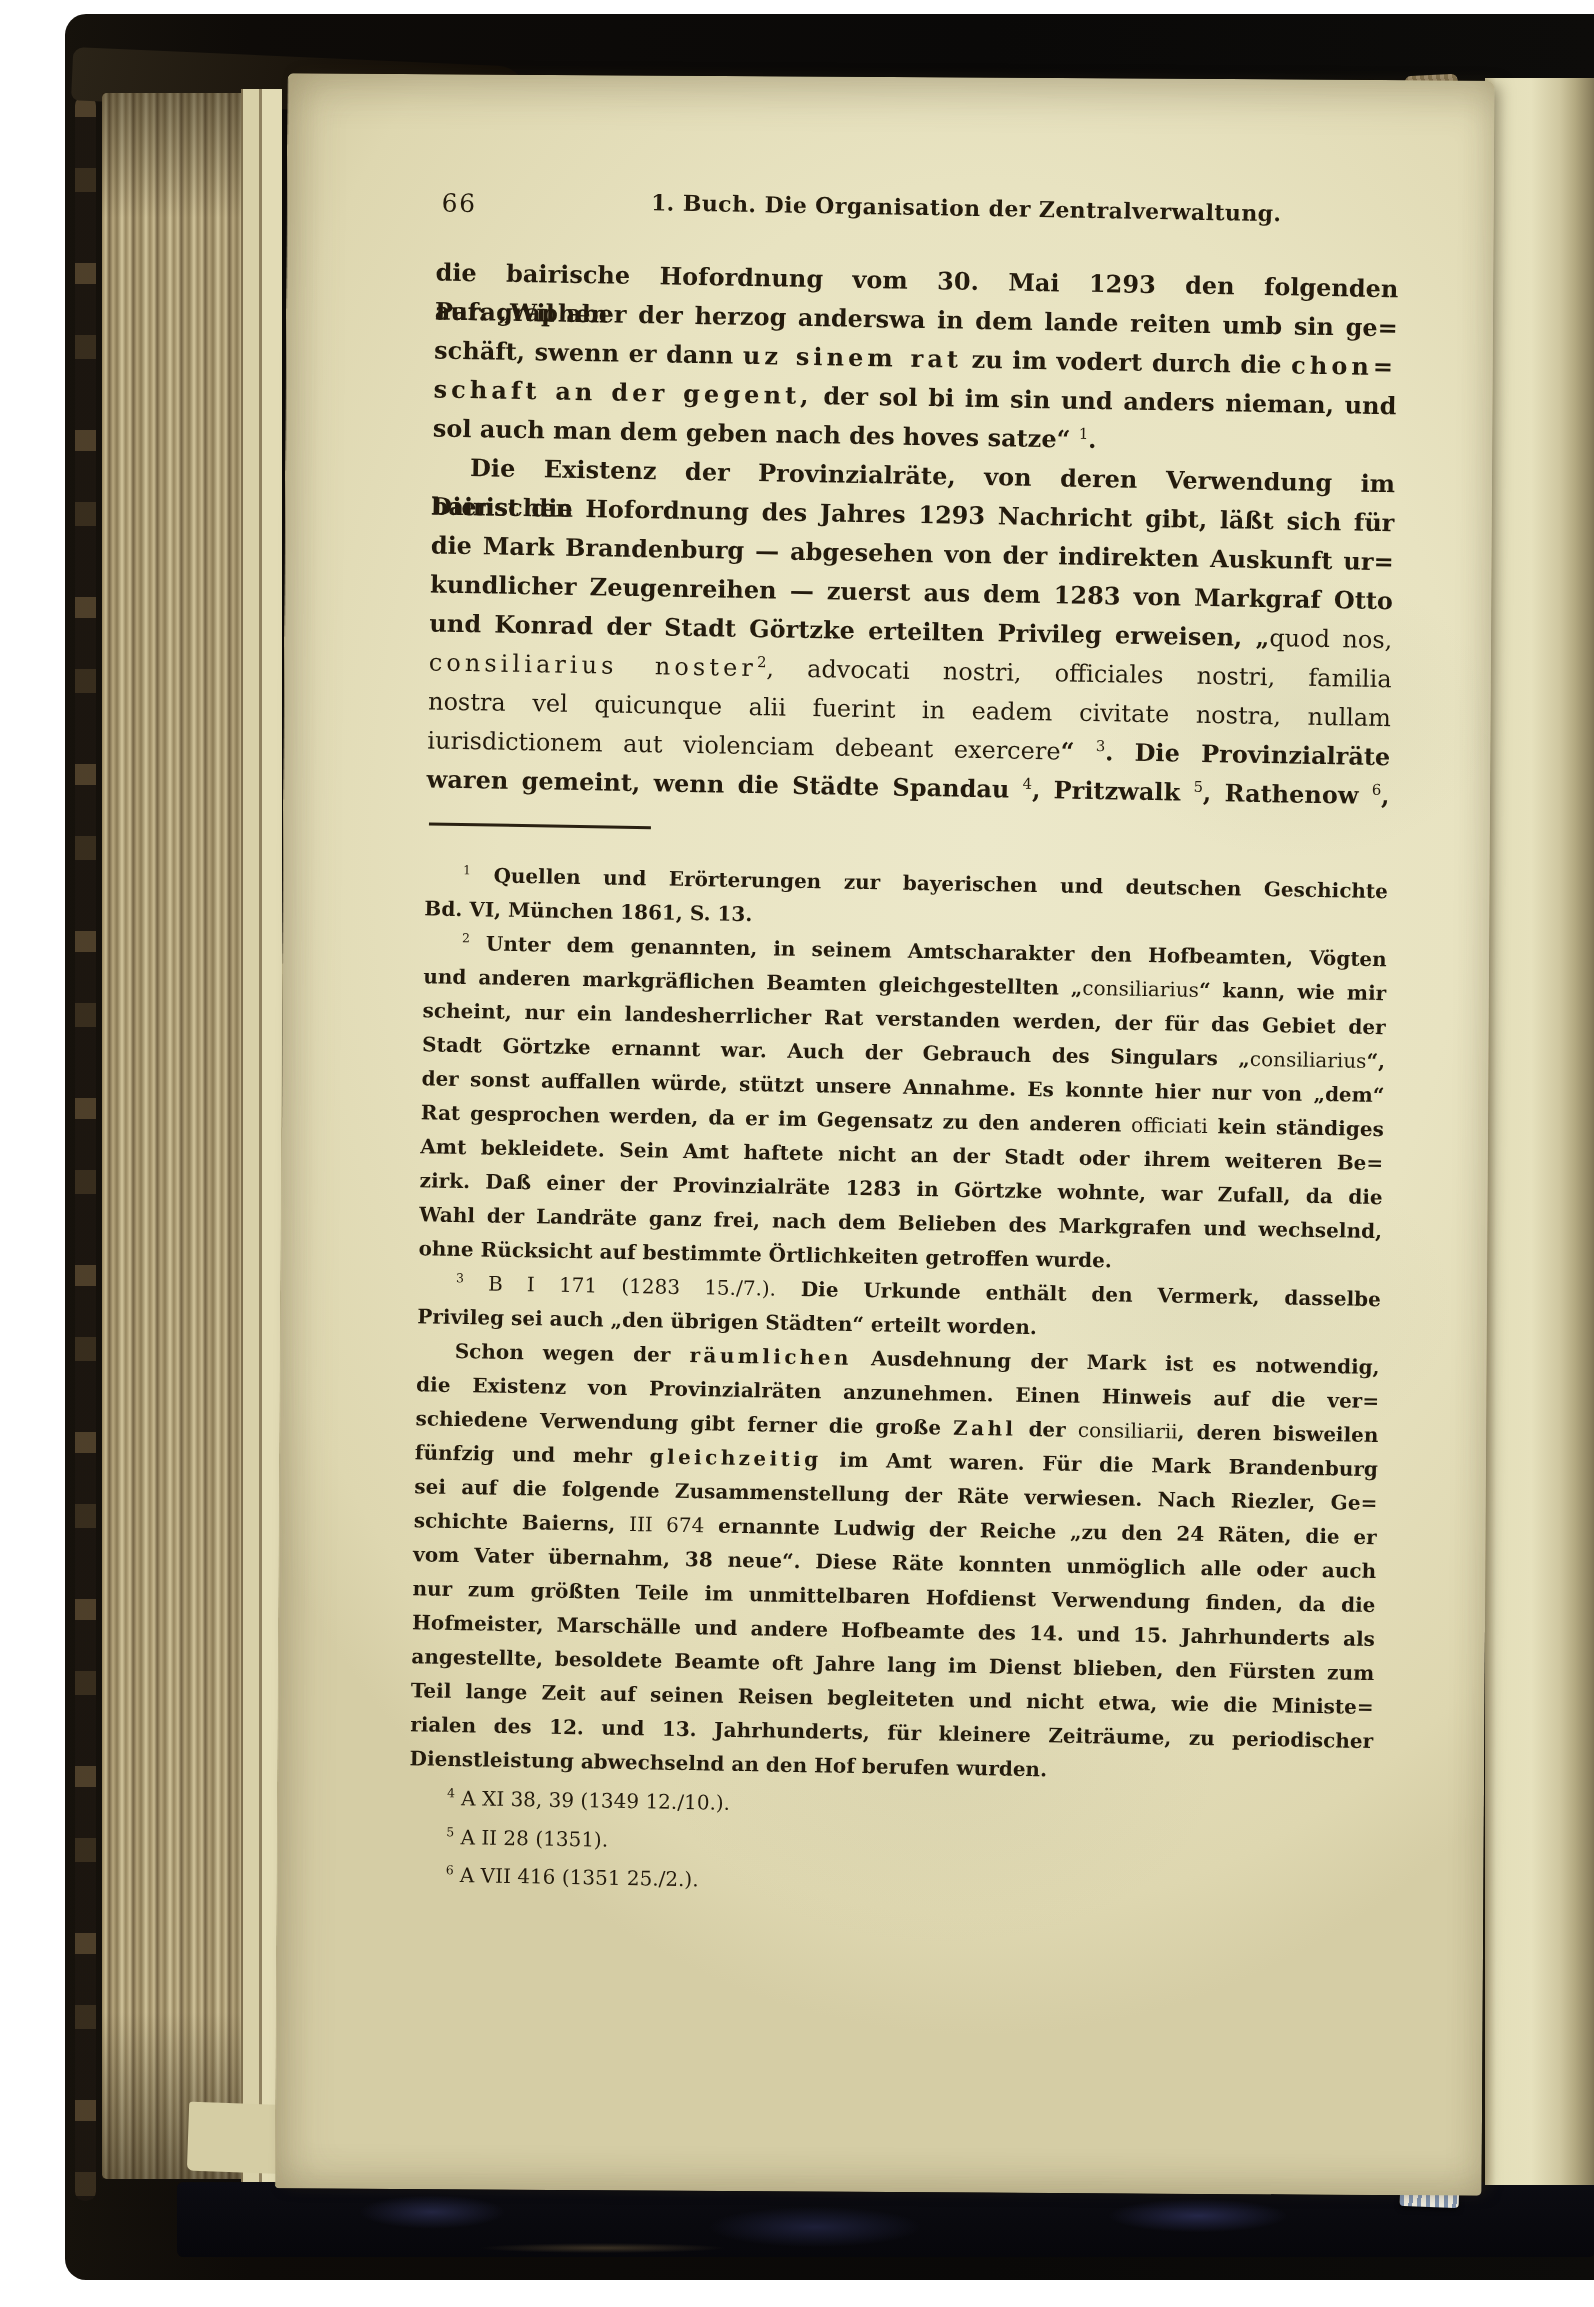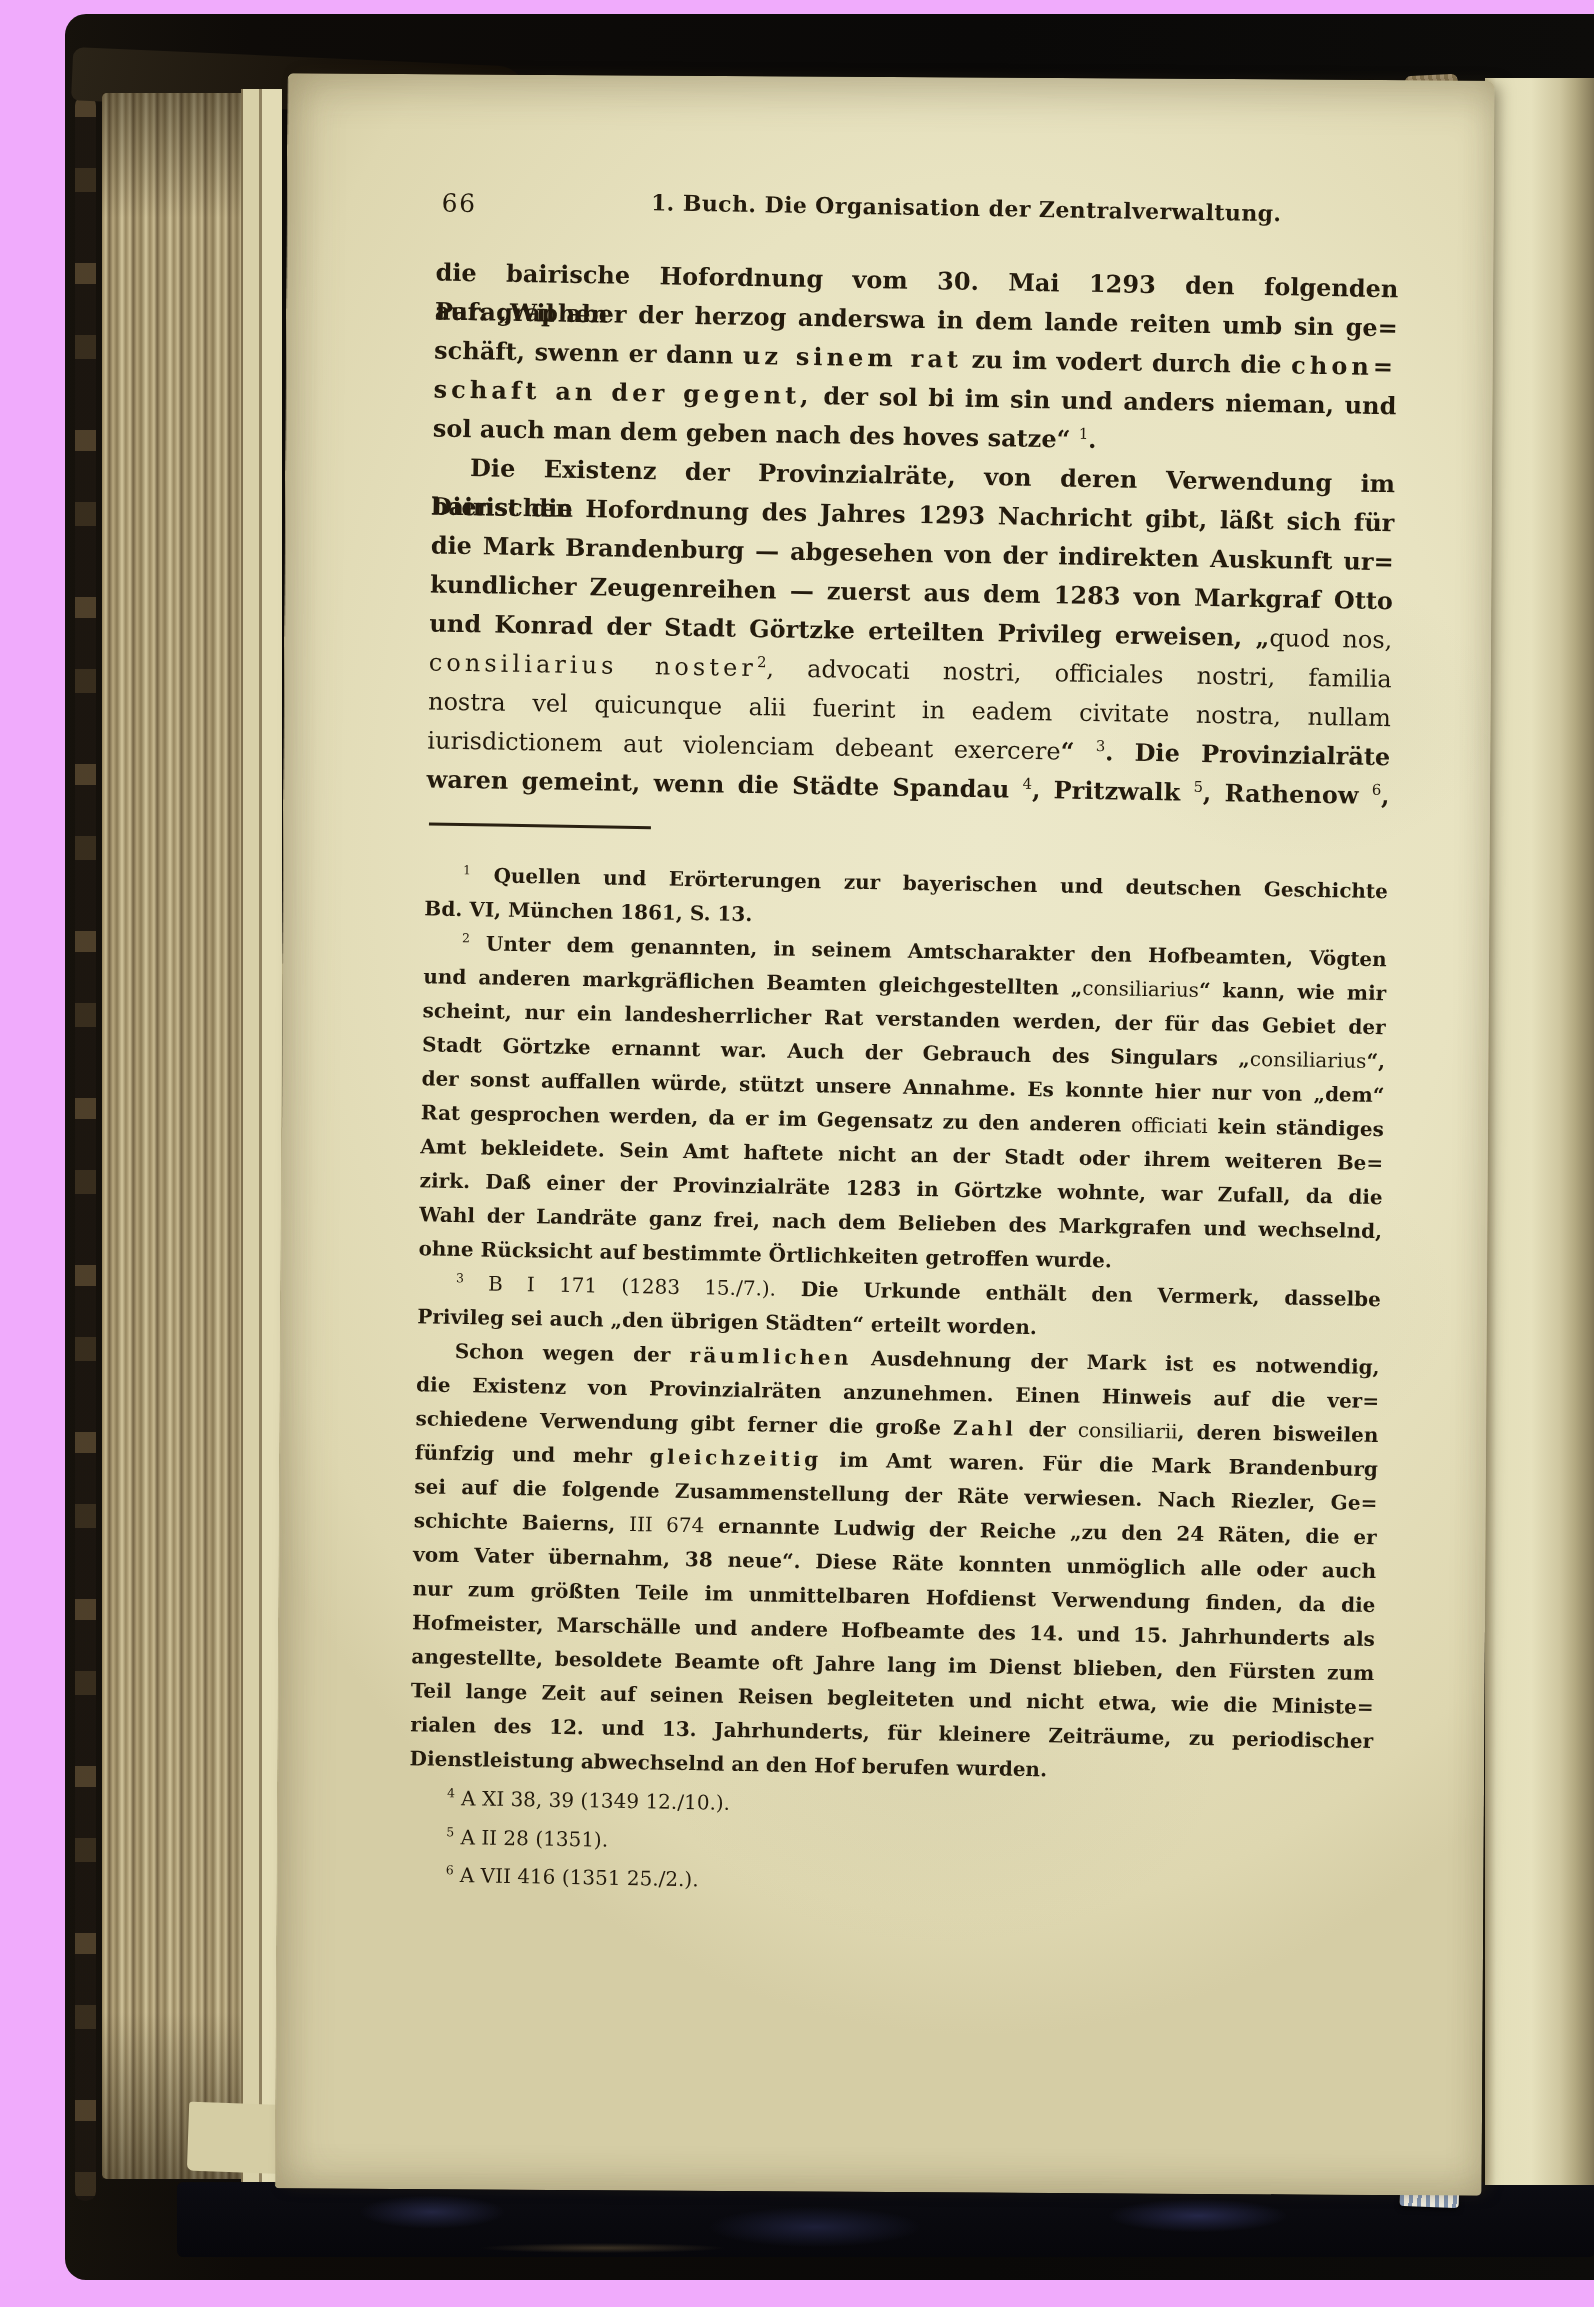--- a/index.html
+++ b/index.html
@@ -1,16 +1,16 @@
 <!DOCTYPE html>
 <html style="font-size:12.8px"><head>
 <meta charset="utf-8">
 <style>
   html,body{margin:0;padding:0;width:1595px;height:2307px;background:#040404;overflow:hidden;}
-  .stage{position:relative;width:1595px;height:2307px;background:#f0abfc;}
+  .stage{position:relative;width:1595px;height:2307px;background:#ffffff;}
 
   
   .book-cover{position:absolute;left:65px;top:14.4px;width:1530px;height:2266px;
     background:linear-gradient(90deg,#16120c 0%,#0e0b08 12%,#0a0908 60%,#0d0c0a 100%);
     border-radius:21px 0 0 21px;z-index:1;}
   .cover-edge-left{position:absolute;left:75px;top:96px;width:21px;height:2105px;z-index:2;
     background:repeating-linear-gradient(180deg,rgba(170,140,90,.35) 0 21px,rgba(30,24,14,.1) 21px 72px,rgba(140,115,70,.25) 72px 96px,rgba(20,16,10,.1) 96px 167px),#1c1610;
     border-radius:9.6px;}
   .cover-head{position:absolute;left:72px;top:57px;width:455px;height:53px;z-index:3;
     background:linear-gradient(100deg,#2b2418 0%,#1a140c 55%,#120d07 100%);

